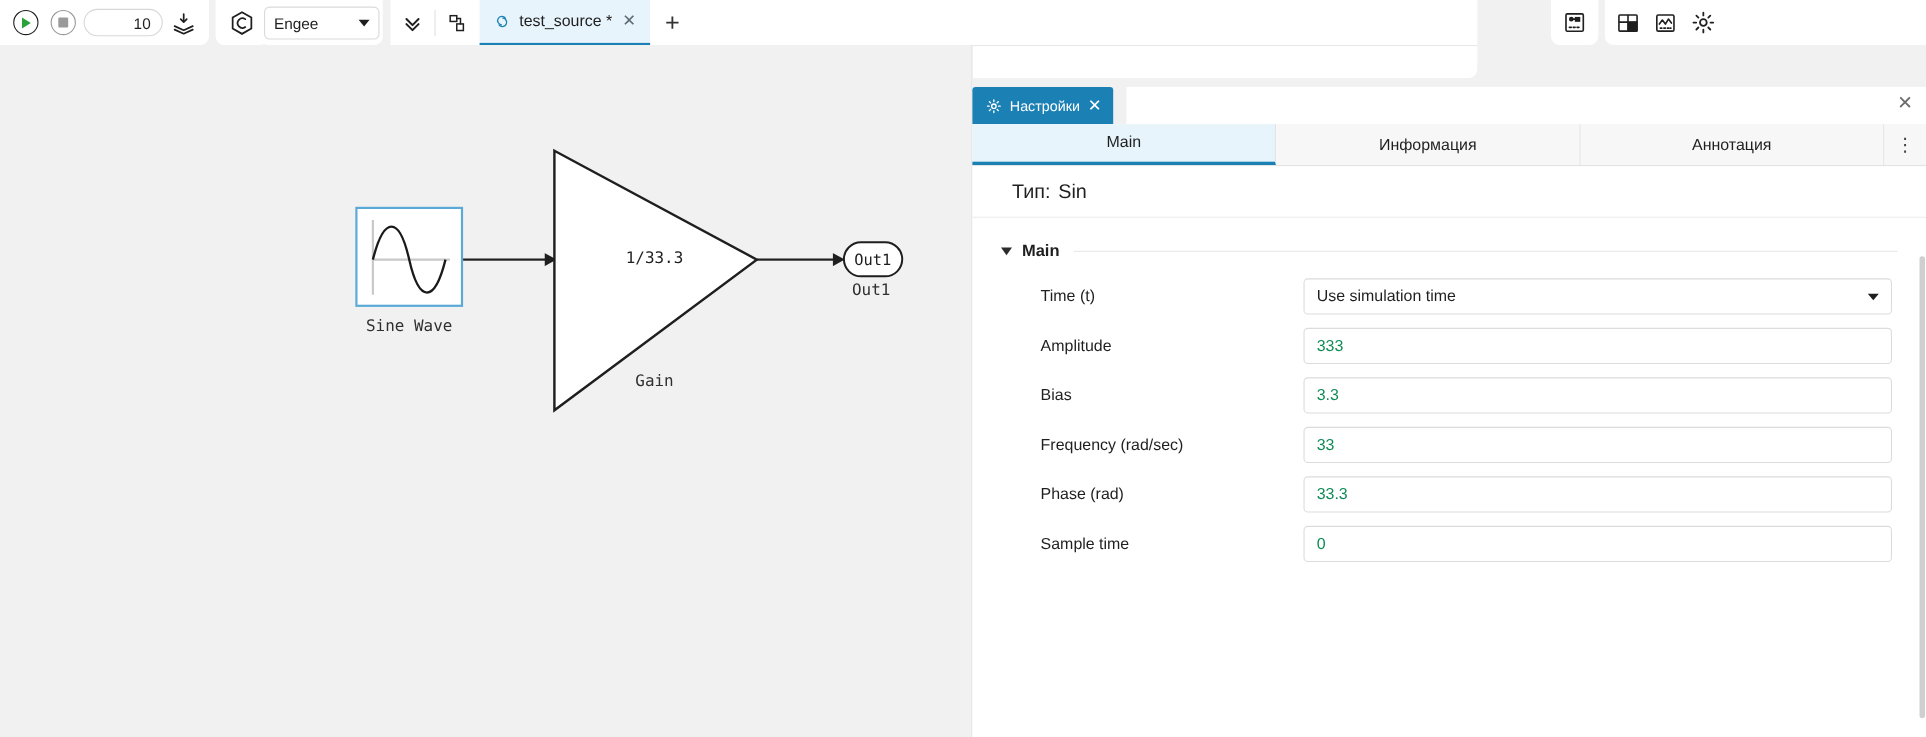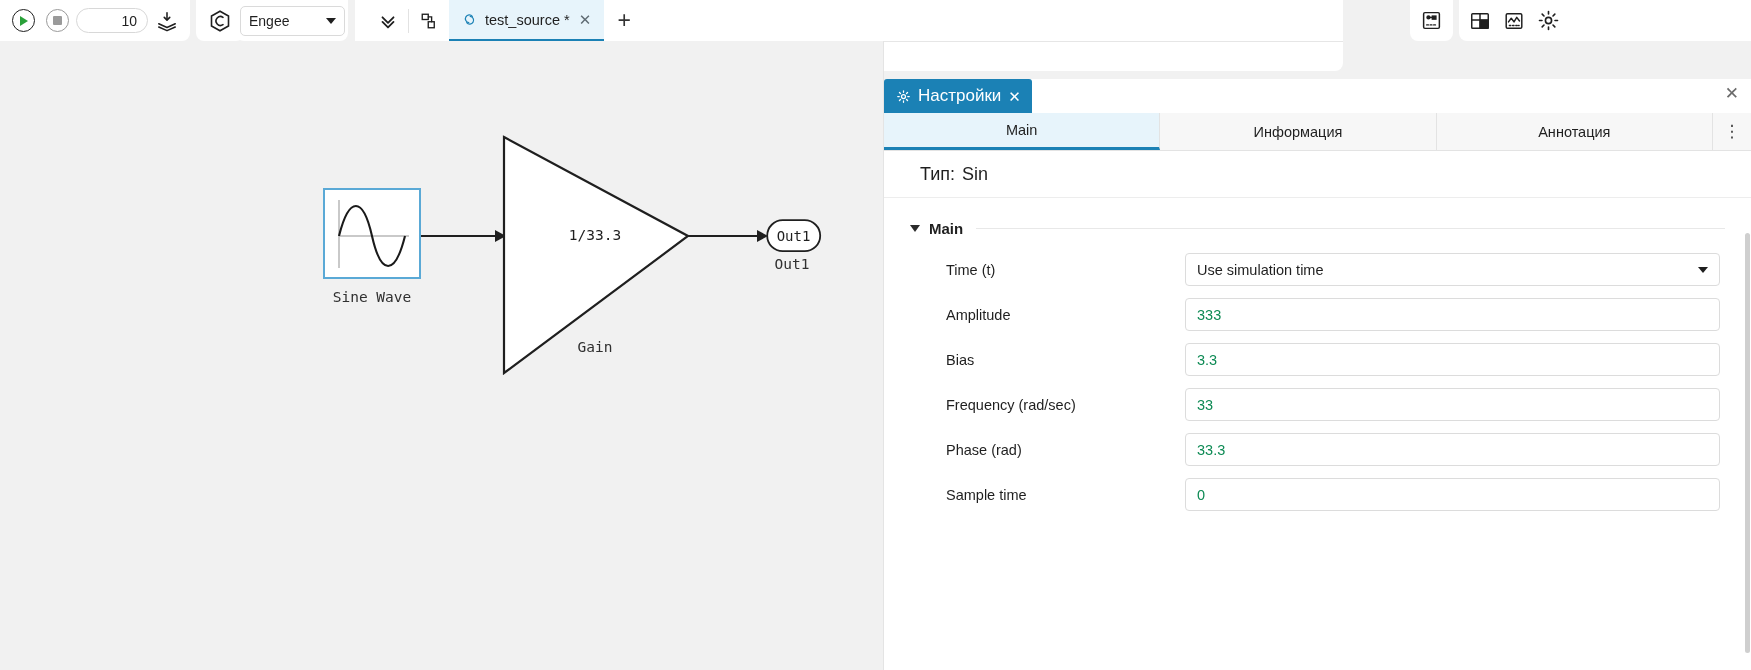--- a/index.html
+++ b/index.html
@@ -54,21 +54,21 @@
   .dd-select {
     margin-left: 4px; width: 105px; height: 30px; border: 1px solid #dadada;
     border-radius: 5px; background: #fff; display: flex; align-items: center;
     justify-content: space-between; padding: 0 8px; cursor: pointer;
   }
   .dd-select span { font-size: 14px; color: #1f1f1f; }
   .caret { width:0;height:0;border-left:5px solid transparent;border-right:5px solid transparent;
            border-top:6px solid #1f1f1f; }
 
   
-  .tabstrip { position: absolute; left: 13px; top: 0; height: 41px; display: flex; align-items: center; }
+  .tabstrip { position: absolute; left: 0; top: 0; height: 41px; display: flex; align-items: center; }
   .tb-icon-slot { width:40px; height:41px; display:flex;align-items:center;justify-content:center; cursor:pointer;}
   .tab-divider { width:1px; height:24px; background:#e2e2e2; align-self:center;}
   .tab {
     height: 41px; display: flex; align-items: center; gap: 7px;
     padding: 0 11px 0 12px; background: #e7f4fb; cursor: pointer;
     border-bottom: 2.5px solid #1b81b5; position: relative;
   }
   .tab-title { font-size: 14.5px; color: #1f1f1f; white-space: nowrap; }
   .tab-close { font-size: 15px; color: #5f6b73; line-height: 1; cursor: pointer; padding: 0 2px;}
   .tab-add { width: 40px; height: 41px; display:flex;align-items:center;justify-content:center;
@@ -120,21 +120,21 @@
   .panel-header {
     position: absolute; left: 0; top: 0; width: 867px; height: 42px;
     background: #f1f1f1;
   }
   .panel-tabchip {
     position: absolute; left: 0; top: 8px; height: 34px;
     background: #1b81b5; color: #fff; display: flex; align-items: center;
     gap: 7px; padding: 0 11px 0 12px; cursor: pointer;
     border-radius: 3px 3px 0 0;
   }
-  .panel-tabchip .chip-label { font-size: 17px; }
+  .panel-tabchip .chip-label { font-size: 13px; }
   .chip-x { font-size: 15px; line-height: 1; }
   .panel-headbar-bg {
     position:absolute; left:140px; top:8px; width: 727px; height:34px; background:#fff;
   }
   .panel-close {
     position: absolute; right: 12px; top: 14px; font-size: 17px; color: #6b6b6b;
     cursor: pointer; line-height: 1; font-weight: 300;
   }
 
   .panel-body {

